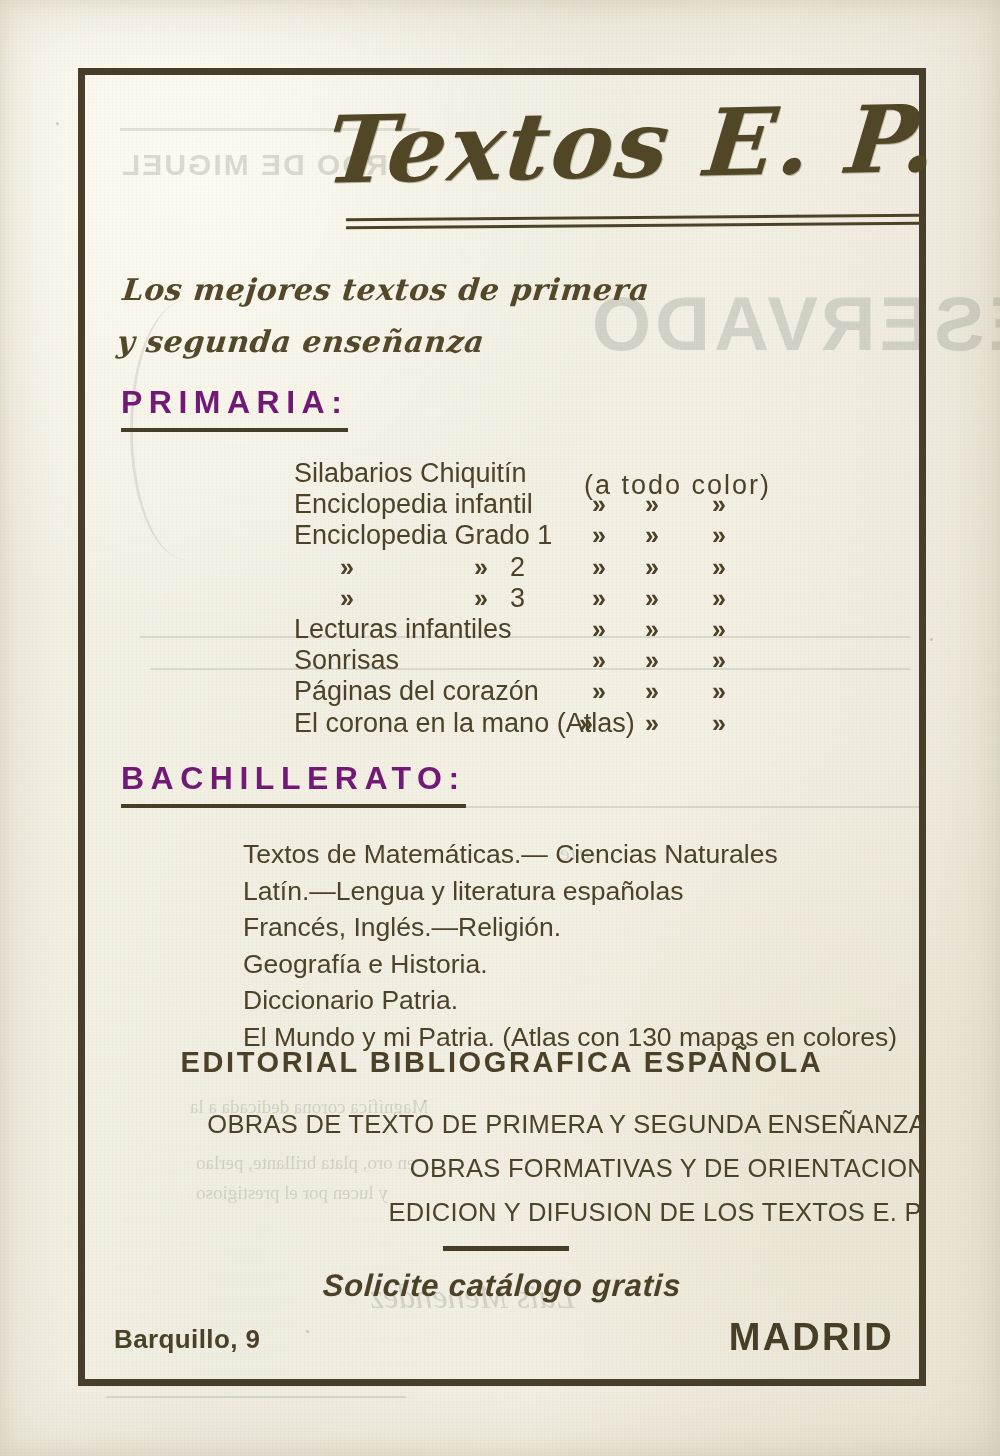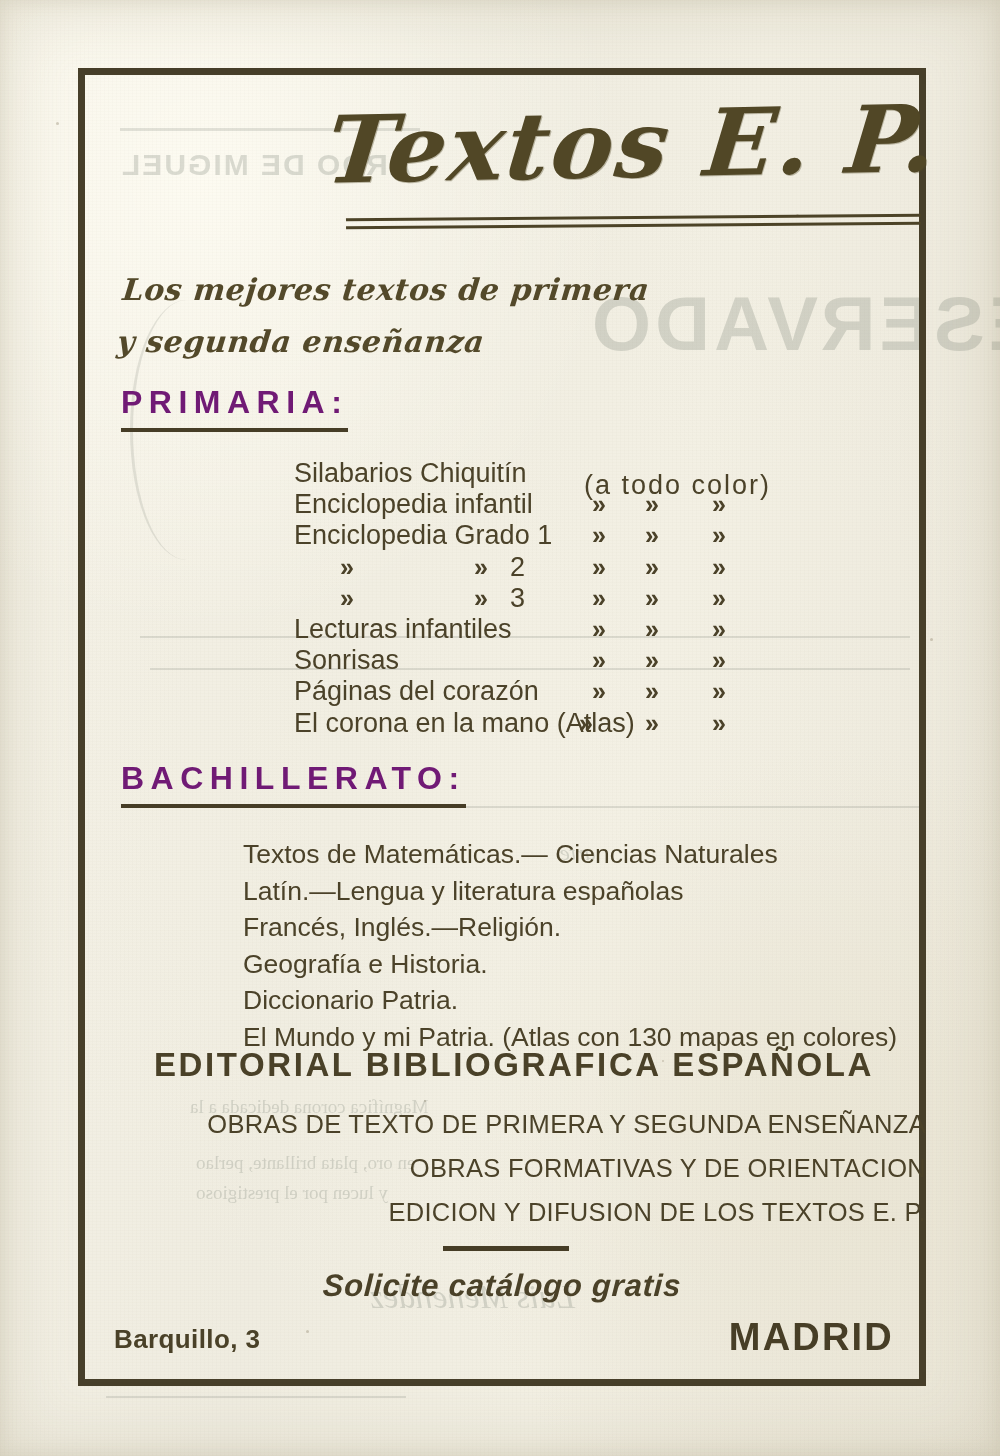--- a/index.html
+++ b/index.html
@@ -193,26 +193,26 @@
     top: 768px;
     font-size: 26.5px;
     line-height: 36.5px;
     color: #4b4229;
   }
   .bachillerato div { white-space: nowrap; }
 
   
   .publisher {
     position: absolute;
-    left: 12px;
+    left: 0;
     top: 978px;
     width: 848px;
     text-align: center;
     font-weight: 700;
-    font-size: 33px;
+    font-size: 29px;
     letter-spacing: 2.6px;
     color: #4a4128;
     white-space: nowrap;
   }
   .pub-lines {
     position: absolute;
     left: 0;
     top: 1034px;
     width: 848px;
     text-align: right;
@@ -403,19 +403,19 @@
     <div class="pub-lines">
       <div>OBRAS DE TEXTO DE PRIMERA Y SEGUNDA ENSEÑANZA</div>
       <div>OBRAS FORMATIVAS Y DE ORIENTACION</div>
       <div>EDICION Y DIFUSION DE LOS TEXTOS   E. P.</div>
     </div>
 
     <div class="short-rule"></div>
 
     <div class="catalog">Solicite catálogo gratis</div>
 
-    <div class="addr">Barquillo, 3</div>
+    <div class="addr">Barquillo, 9</div>
     <div class="city">MADRID</div>
 
   </div>
 
   <div class="edge-shade"></div>
 </div>
 
 </body></html>

